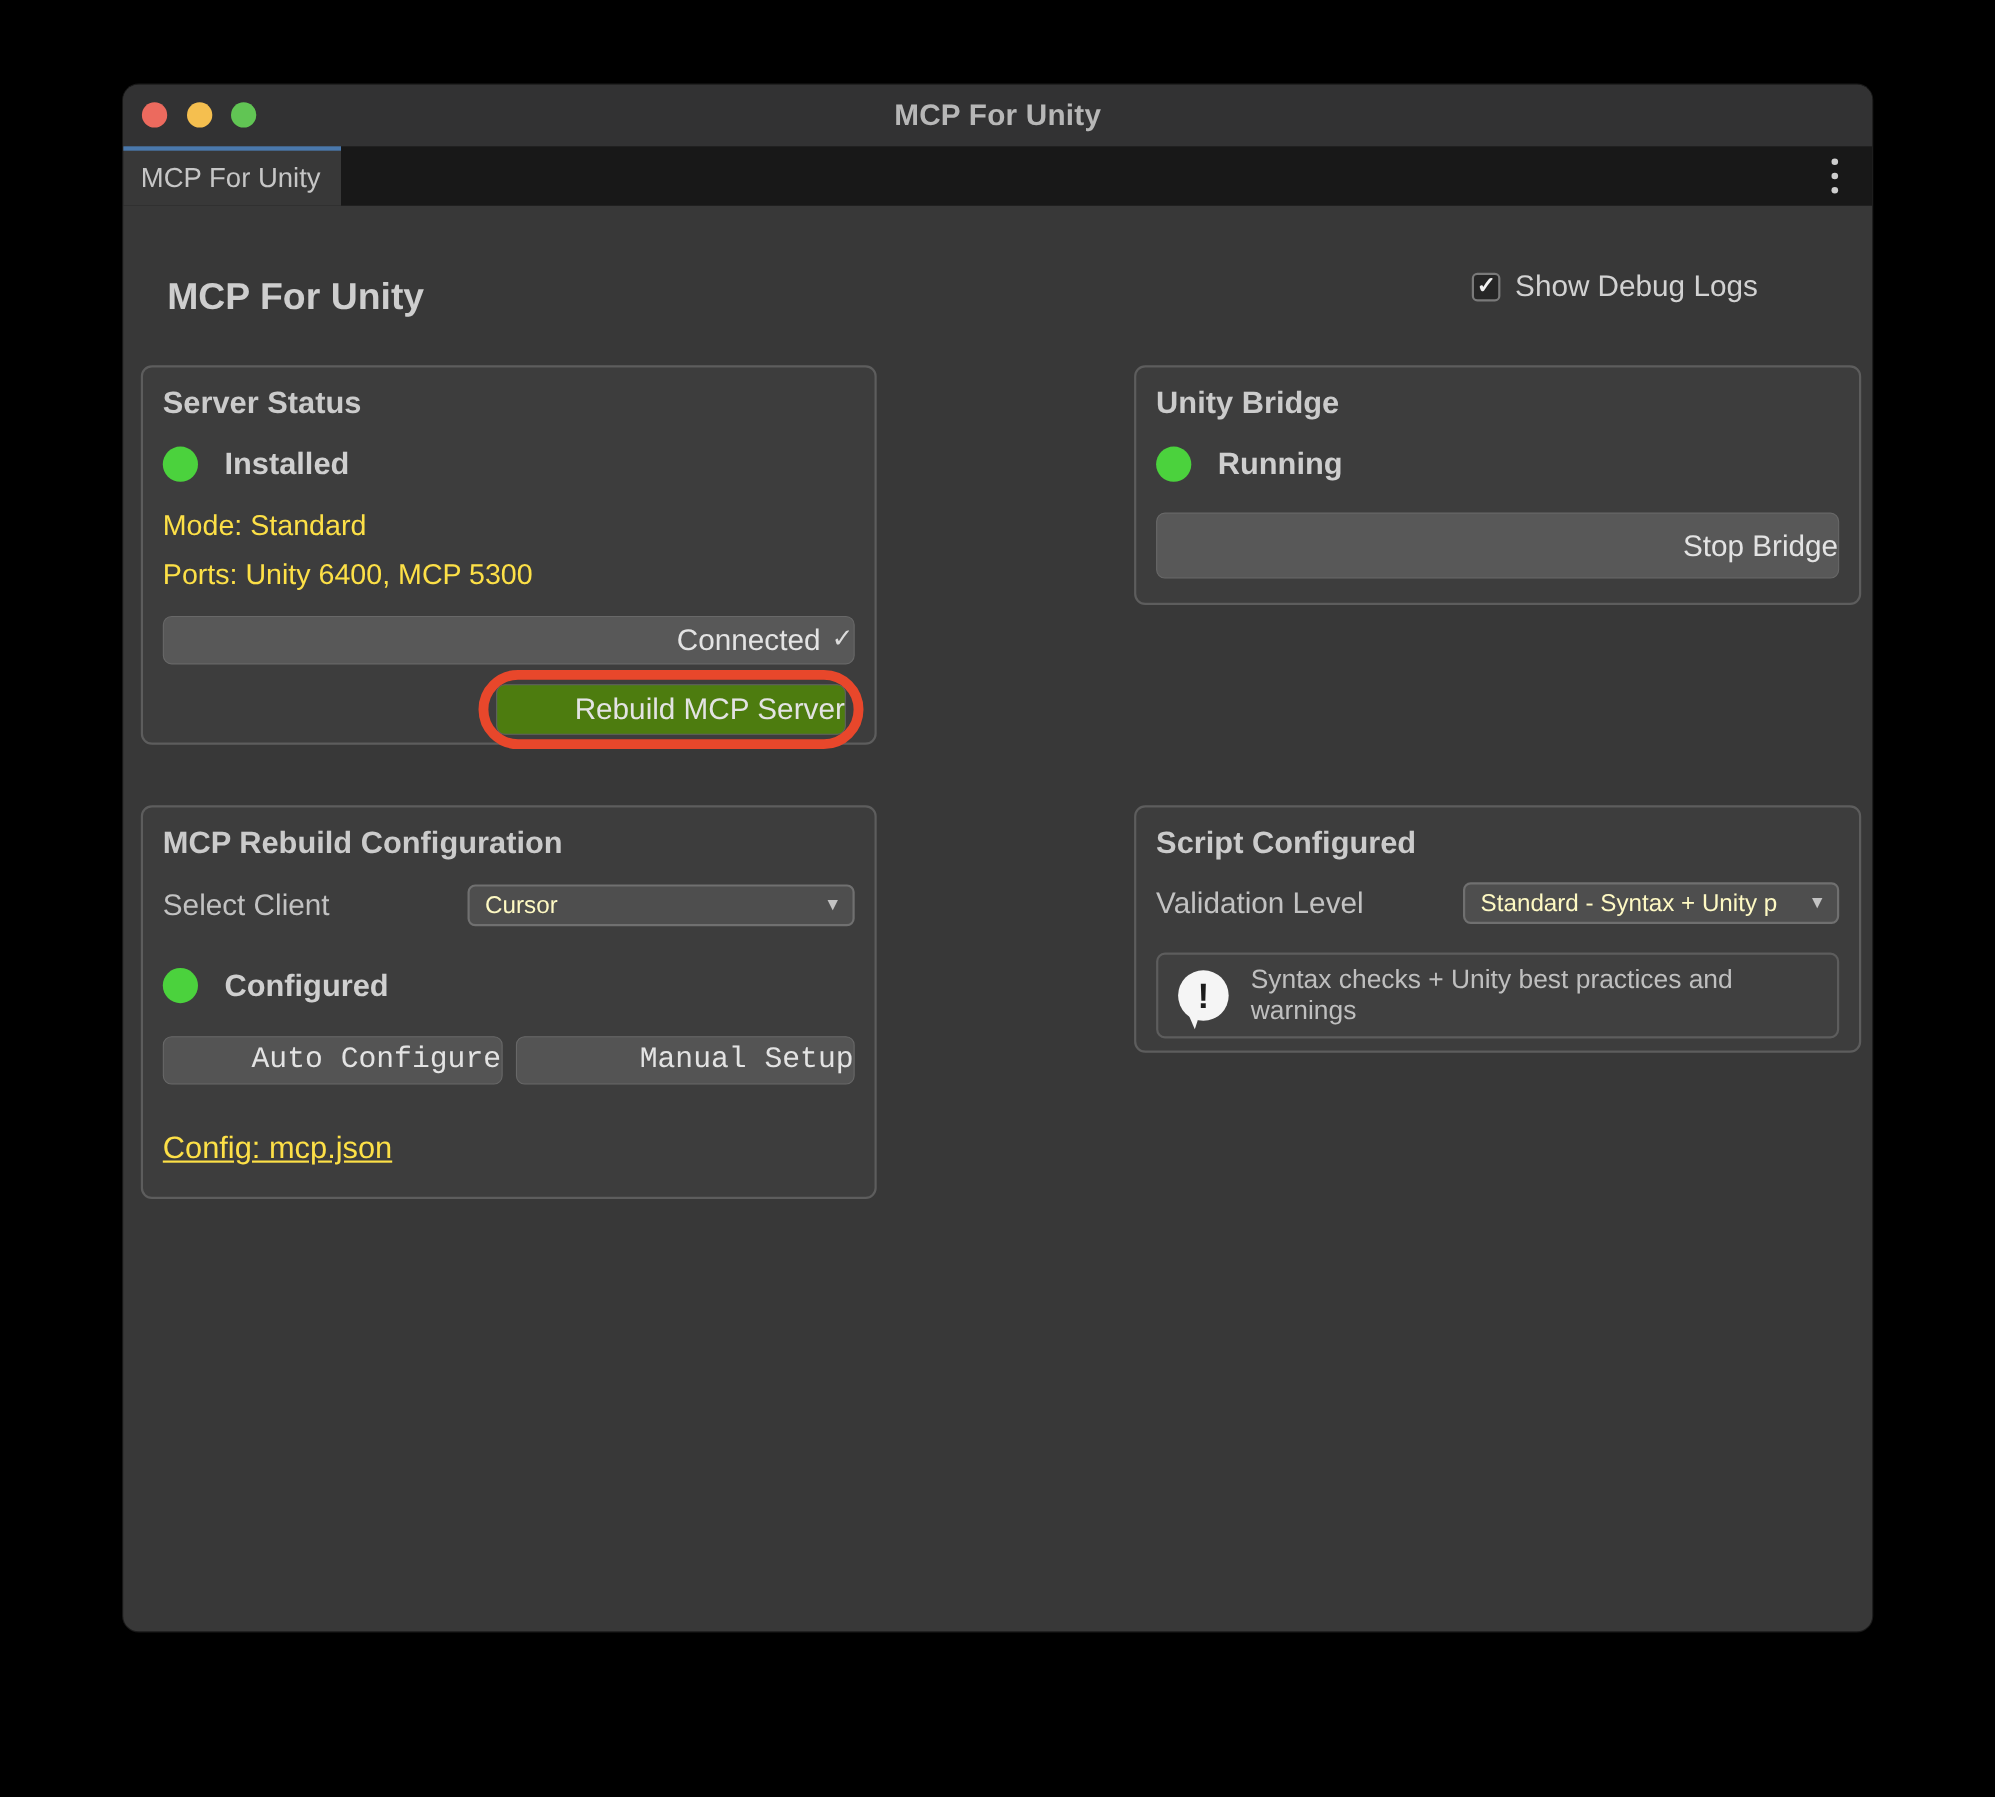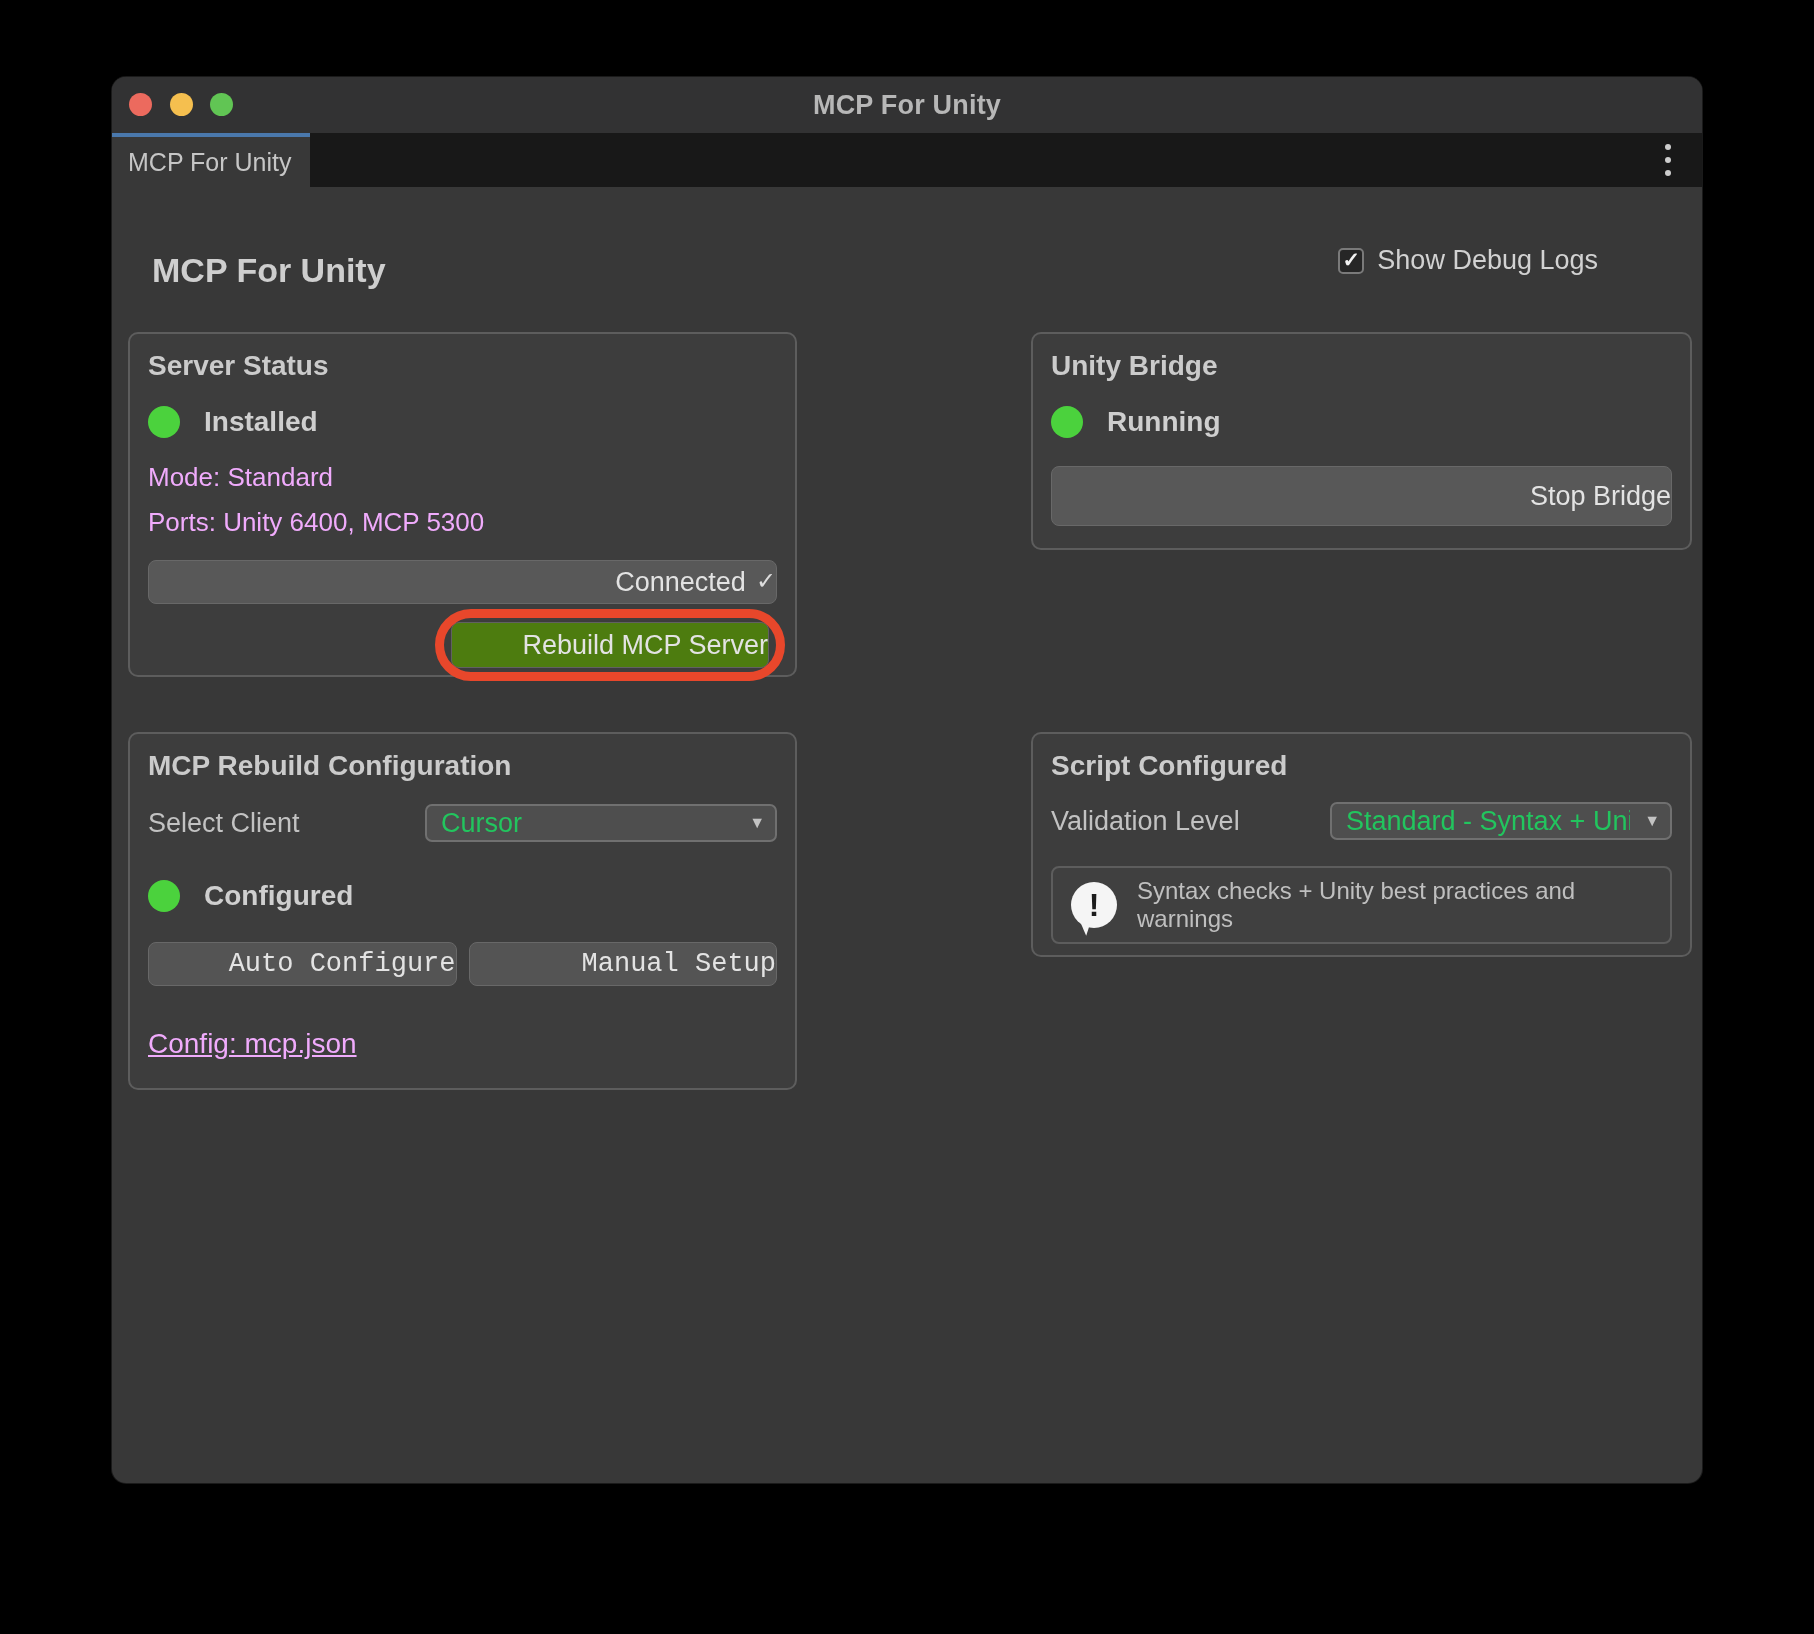--- a/index.html
+++ b/index.html
@@ -58,21 +58,21 @@
     box-sizing:border-box;padding:16px 18px;
   }
   .panel-server{left:16px;top:255px;width:669px;height:345px;}
   .panel-bridge{left:919px;top:255px;width:661px;height:218px;}
   .panel-config{left:16px;top:655px;width:669px;height:358px;}
   .panel-validation{left:919px;top:655px;width:661px;height:225px;}
   .panel-title{font-size:28px;font-weight:700;color:#cbcbcb;}
   .status-row{display:flex;align-items:center;gap:24px;margin-top:24px;}
   .status-dot{width:32px;height:32px;border-radius:50%;background:#4bd23d;flex:0 0 auto;}
   .status-label{font-size:28px;font-weight:700;color:#cfcfcf;}
-  .body-text{font-size:26px;color:#f0abfc;}
+  .body-text{font-size:26px;color:#fde047;}
   .mode-line{margin-top:24px;}
   .ports-line{margin-top:14px;}
   
   .btn{
     display:flex;align-items:center;justify-content:flex-end;box-sizing:border-box;
     background:#585858;border:1px solid #686868;border-radius:8px;
     color:#e3e3e3;font-size:27px;cursor:pointer;
   }
   .btn-connected{margin-top:22px;width:100%;height:44px;gap:10px;}
   .btn-connected .check-glyph{font-size:24px;font-weight:400;color:#dcdcdc;}
@@ -89,21 +89,21 @@
   .config-line{margin-top:42px;font-size:28px;text-decoration:underline;}
   
   .select-row{display:flex;align-items:center;justify-content:space-between;margin-top:22px;}
   .select-label{font-size:27px;color:#c2c2c2;}
   .dropdown{
     position:relative;height:38px;background:#4e4e4e;border:2px solid #707070;border-radius:7px;
     box-sizing:border-box;display:flex;align-items:center;padding:0 40px 0 14px;cursor:pointer;
   }
   .dd-client{width:352px;}
   .dd-level{width:342px;}
-  .dd-value{font-size:27px;color:#22c55e;white-space:nowrap;overflow:hidden;}
+  .dd-value{font-size:22px;color:#fef9c3;white-space:nowrap;overflow:hidden;}
   .dd-arrow{
     position:absolute;right:10px;top:50%;transform:translateY(-50%);
     font-size:16px;color:#c3c3c3;line-height:1;
   }
   
   .help-box{
     margin-top:26px;height:78px;border:2px solid #5d5d5d;border-radius:8px;background:#404040;
     box-sizing:border-box;display:flex;align-items:center;gap:20px;padding:0 18px;
   }
   .bubble-icon{

